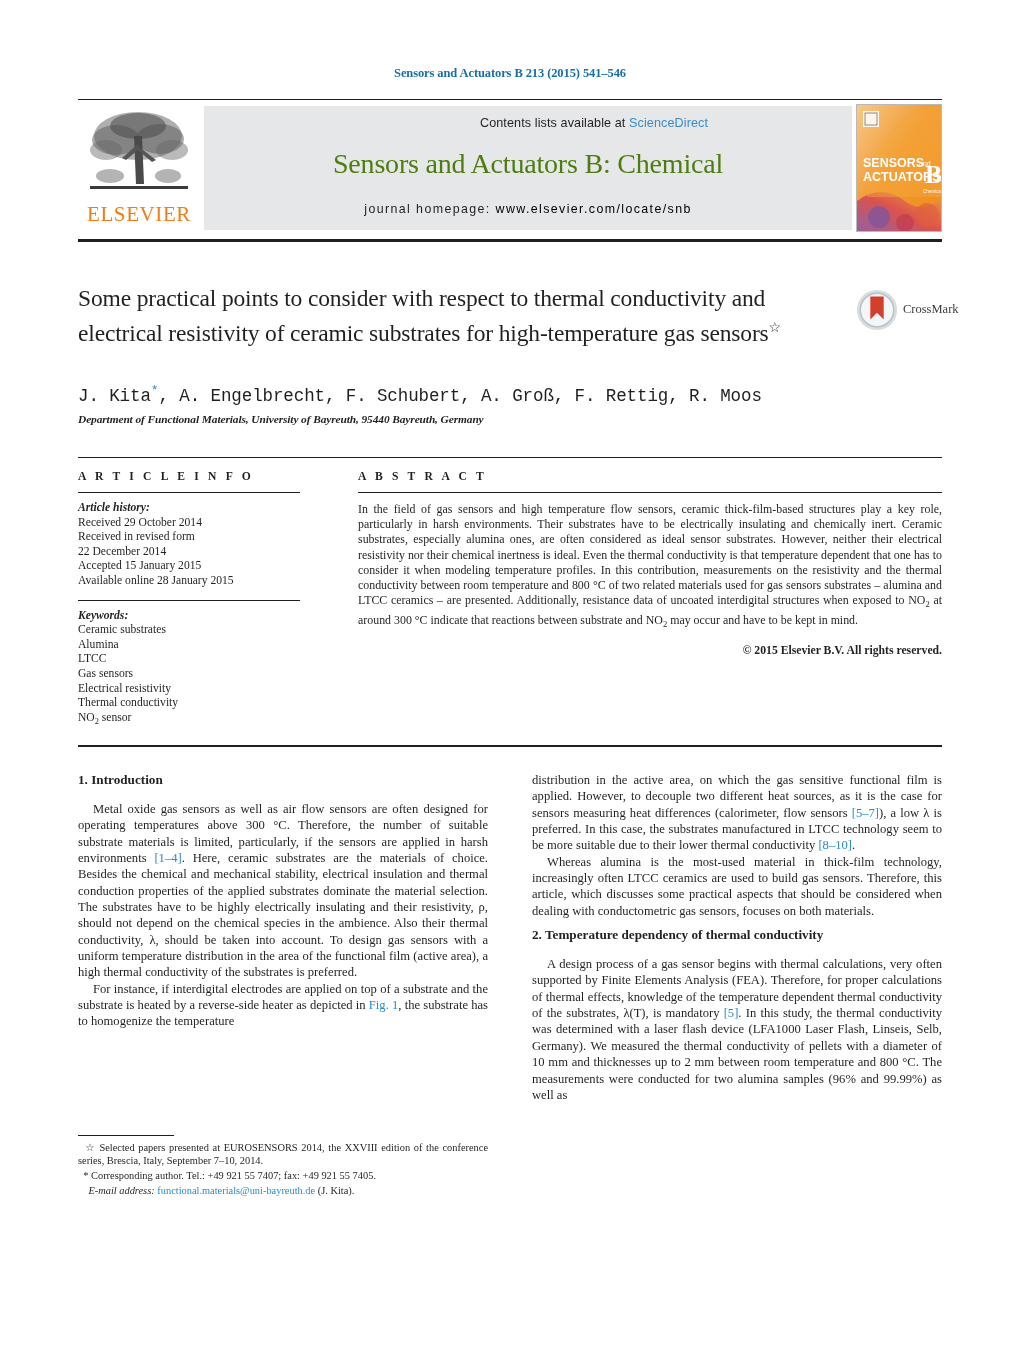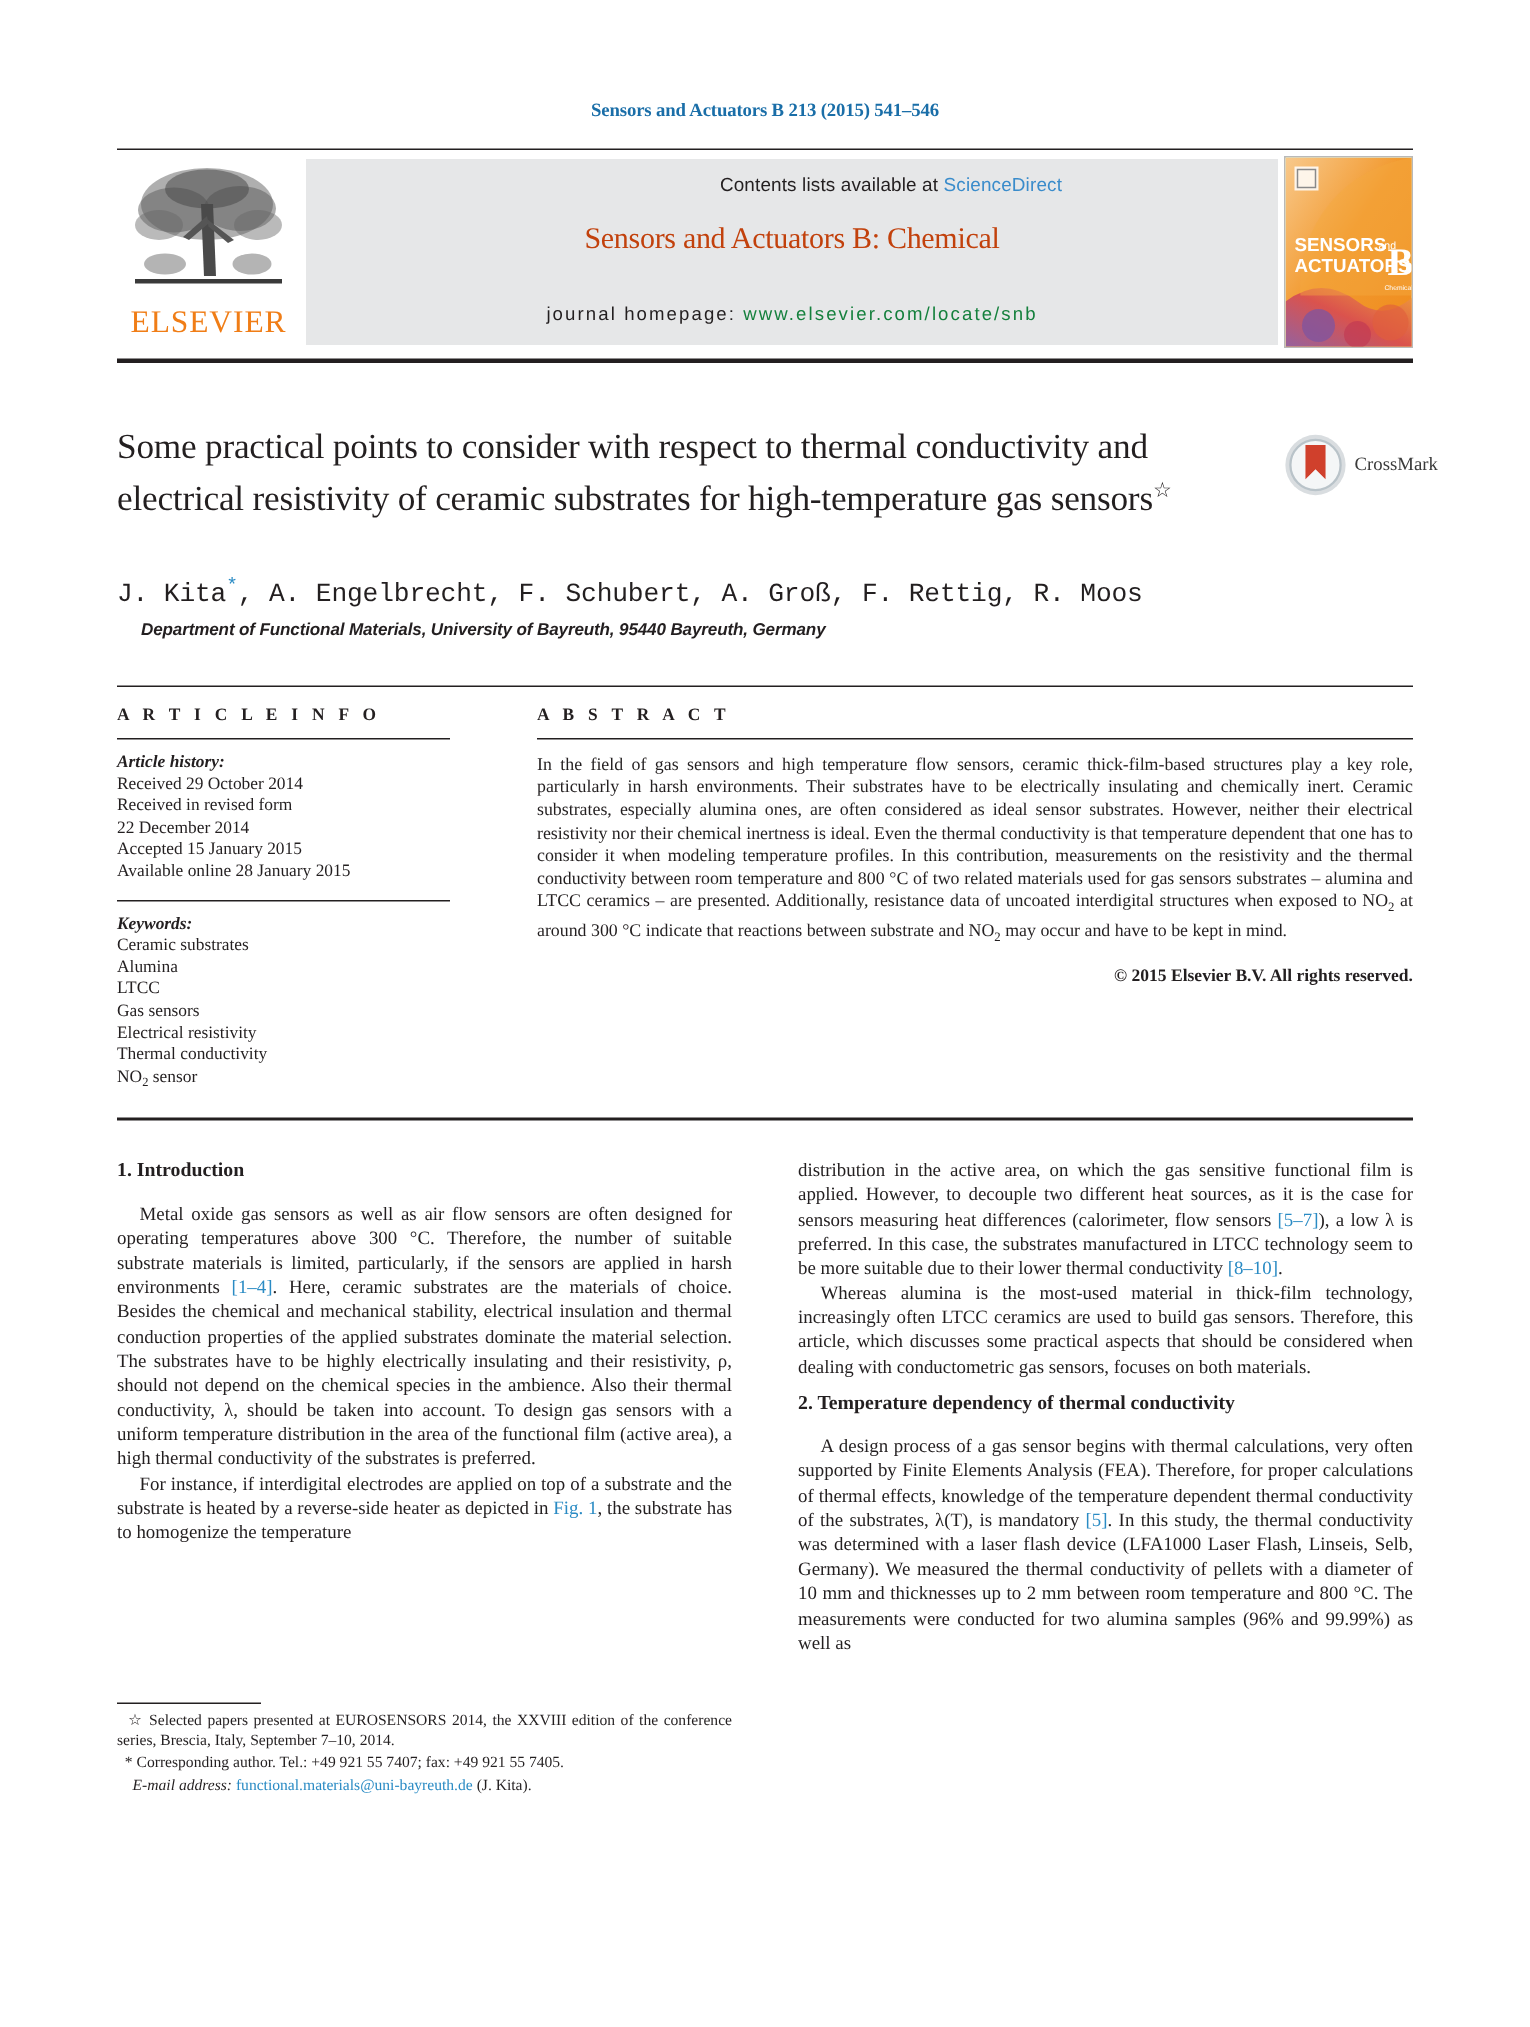--- a/index.html
+++ b/index.html
@@ -101,37 +101,37 @@
   .contents-line .sd {
     color: #3a8ccb;
   }
   .journal-title {
     position: absolute;
     top: 42px;
     left: 0;
     width: 648px;
     text-align: center;
     font-family: "Liberation Serif", serif;
-    font-size: 20px;
-    color: #c2410c;
+    font-size: 28px;
+    color: #4d7c0f;
     letter-spacing: -0.2px;
   }
   .homepage-line {
     position: absolute;
     top: 96px;
     left: 0;
     width: 648px;
     text-align: center;
     font-family: "Liberation Sans", sans-serif;
     font-size: 12.4px;
     color: #231f20;
     letter-spacing: 1.4px;
   }
   .homepage-line .url {
-    color: #15803d;
+    color: #000000;
   }
 
   .cover-thumb {
     position: absolute;
     left: 778px;
     top: 0px;
     width: 86px;
     height: 128px;
     border: 1px solid #b9b9b9;
     box-sizing: border-box;
@@ -175,27 +175,26 @@
     color: #231f20;
     letter-spacing: -0.1px;
   }
   .authors .corr {
     color: #2a8bc4;
     font-size: 13px;
     vertical-align: super;
   }
   .affiliation {
     margin-top: 7px;
-    font-family: Liberation Sans, sans-serif;
+    font-family: Liberation Serif, serif;
     font-style: italic;
     font-weight: bold;
     font-size: 11.4px;
     color: #231f20;
     letter-spacing: -0.1px;
-    margin-left: 16px;
   }
 
   .crossmark {
     position: absolute;
     top: 288px;
     left: 855px;
     width: 105px;
     height: 46px;
   }
   .crossmark-label {

